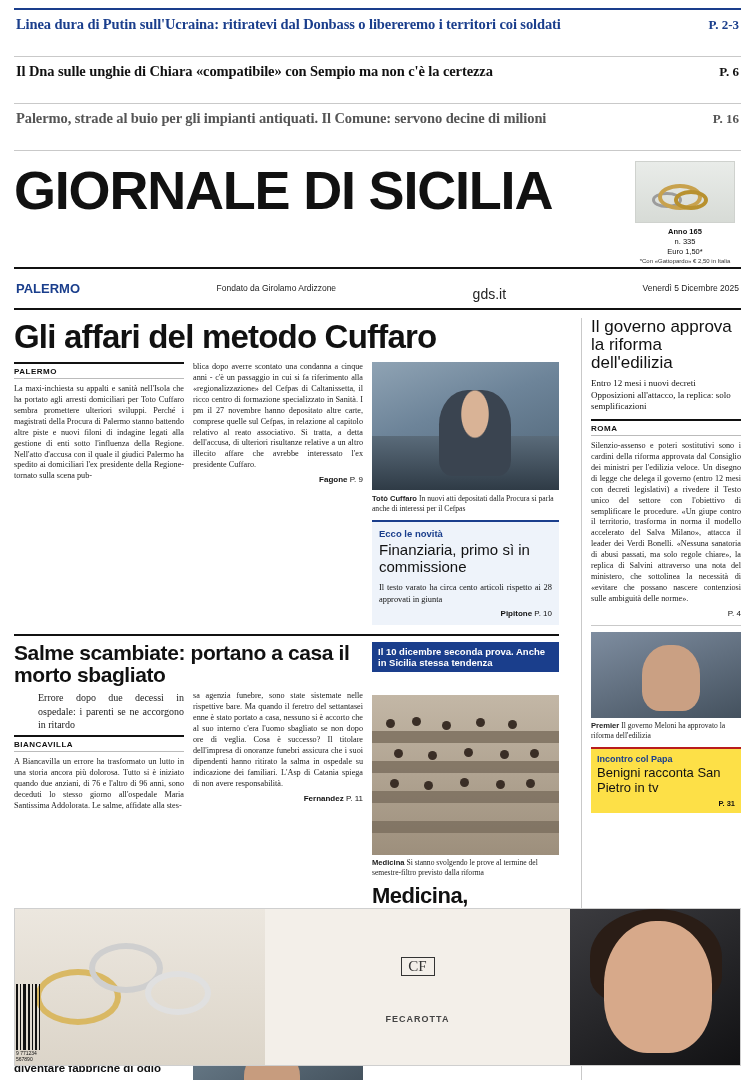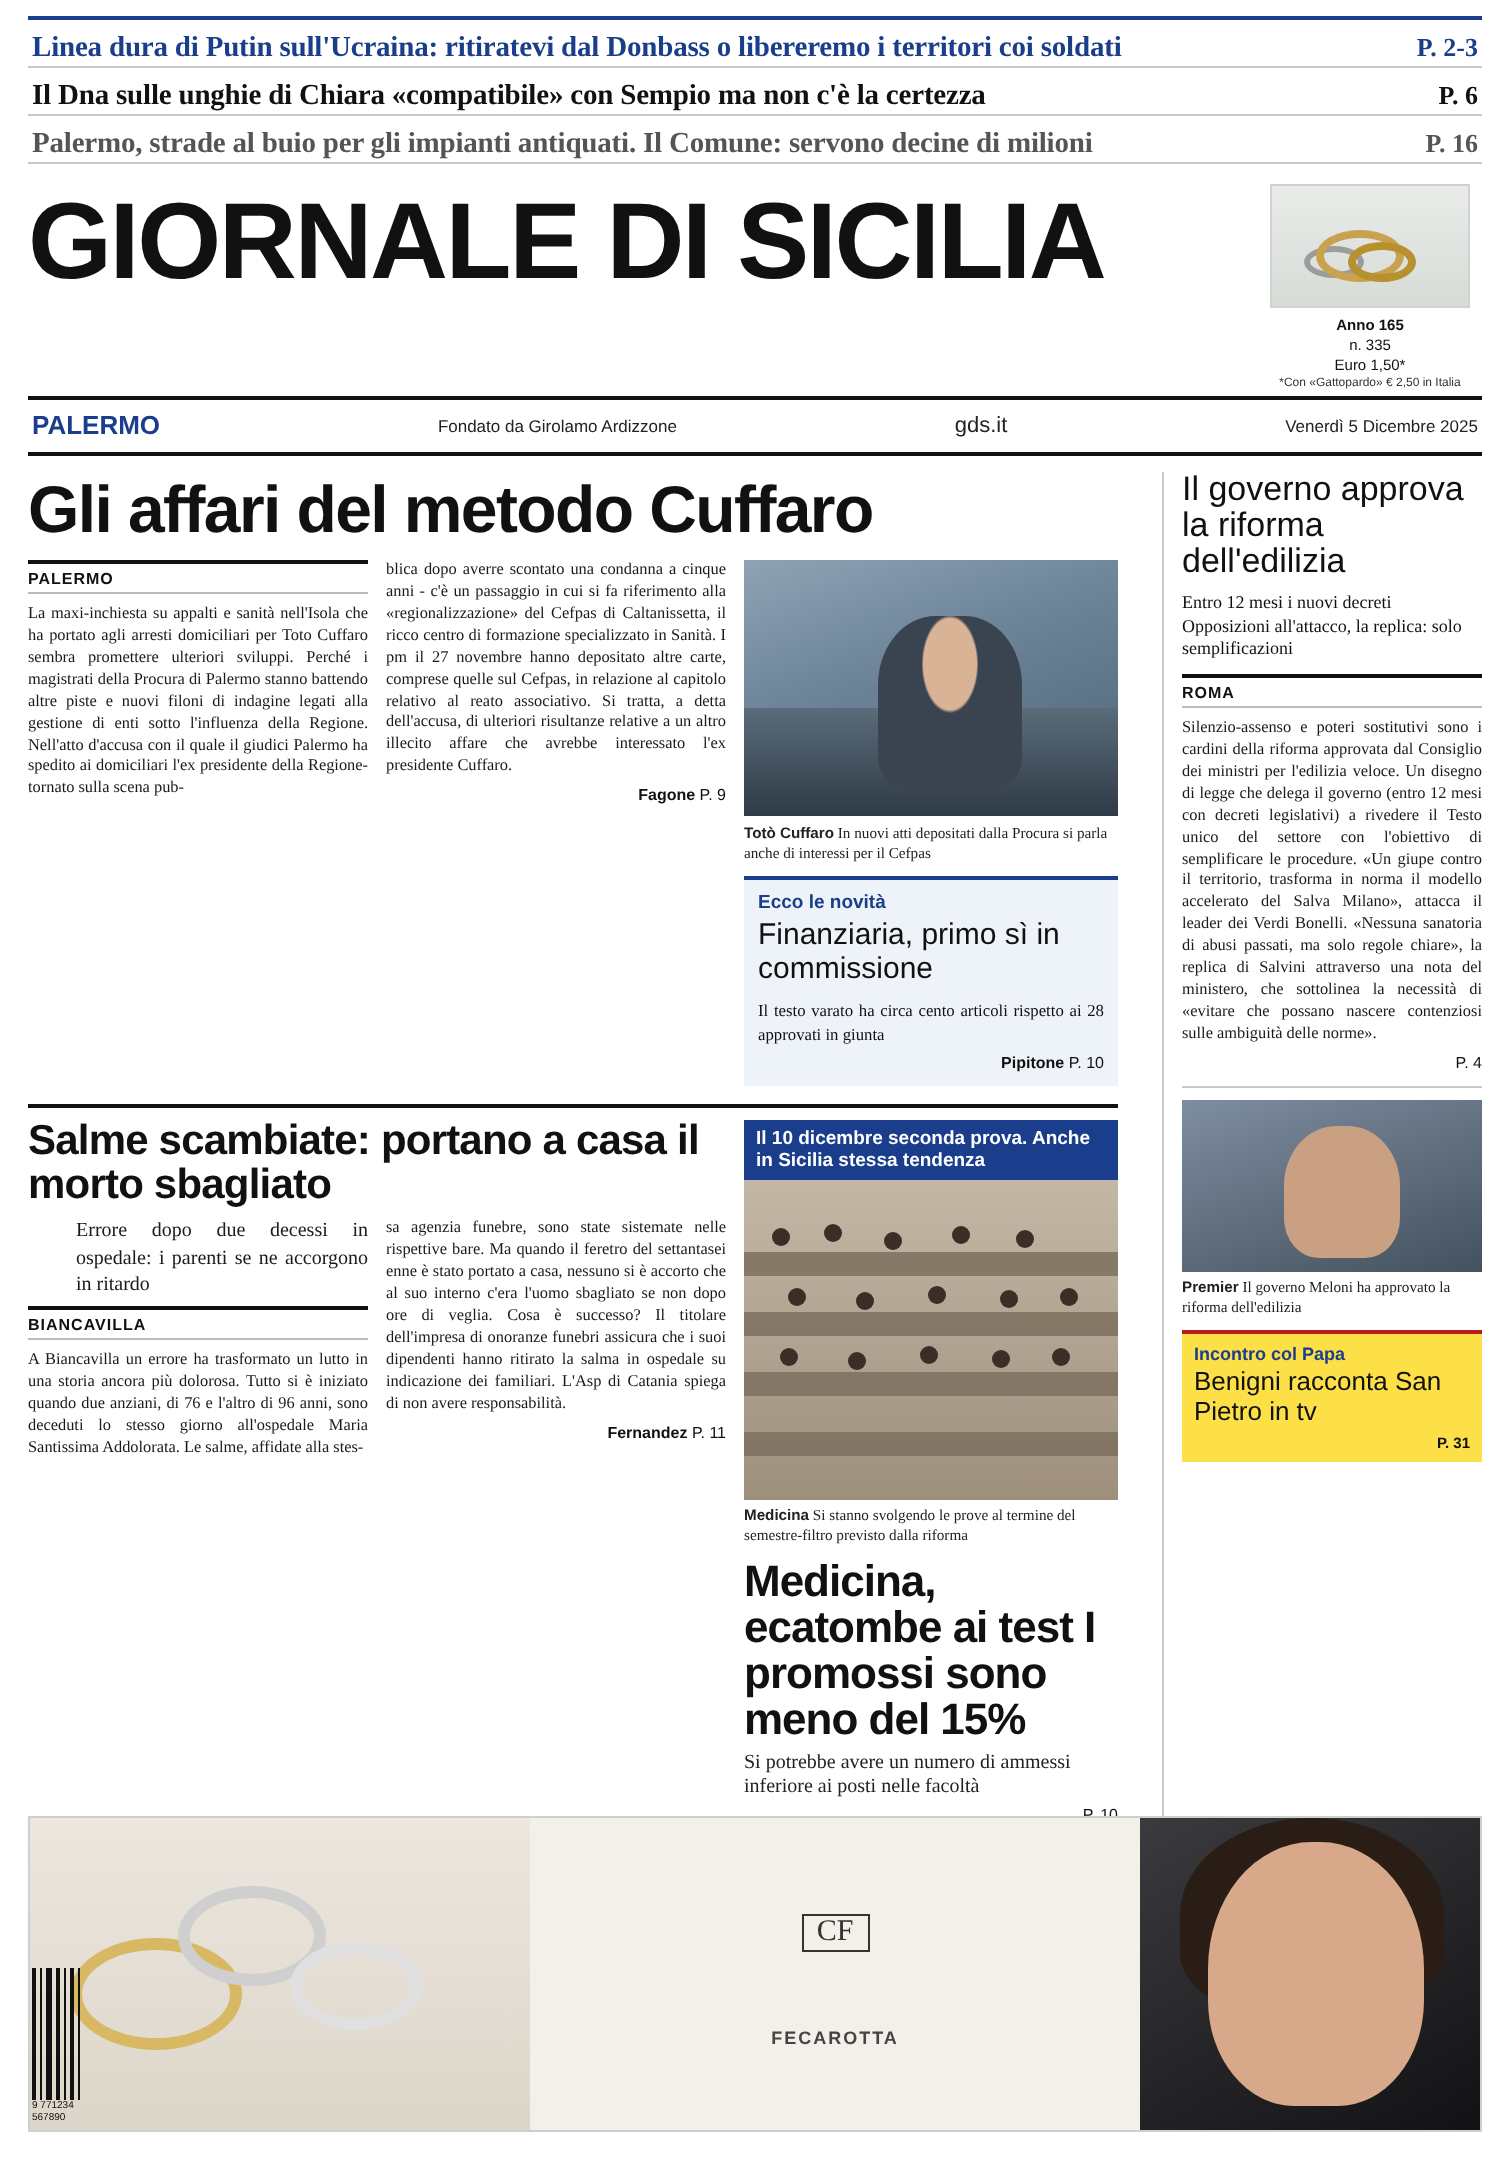--- a/index.html
+++ b/index.html
@@ -11,21 +11,21 @@
     color:#111;
     overflow:hidden;
   }
   .page { width:755px; height:1080px; position:relative; padding:0 14px; }
 
   
   .teaser-block { padding-top:8px; }
   .teaser {
     display:flex; align-items:baseline; justify-content:space-between;
     border-bottom:1px solid #c9c9c9;
-    padding:6px 2px 0 2px;
+    padding:6px 2px 23px 2px;
   }
   .teaser:first-child { border-top:2px solid #1a3e8c; }
   .teaser-text { font-weight:bold; font-size:14.5px; letter-spacing:-0.1px; }
   .teaser-page { font-weight:bold; font-size:13px; white-space:nowrap; padding-left:10px; }
   .t-blue .teaser-text, .t-blue .teaser-page { color:#1a3e8c; }
   .t-black .teaser-text, .t-black .teaser-page { color:#111; }
   .t-gray .teaser-text, .t-gray .teaser-page { color:#555; }
 
   
   .masthead { display:flex; align-items:flex-start; padding-top:10px; }
@@ -52,21 +52,21 @@
 
   .masthead-rule { border-top:2px solid #111; margin-top:2px; }
   .subhead {
     display:flex; align-items:center; justify-content:space-between;
     font-family:"Liberation Sans", sans-serif;
     padding:5px 2px 6px 2px;
     border-bottom:2px solid #111;
   }
   .subhead .city { color:#1a3e8c; font-weight:bold; font-size:13px; }
   .subhead .founder { font-size:8.5px; color:#222; }
-  .subhead .site { font-size:11px; color:#222; }
+  .subhead .site { font-size:14px; color:#222;margin-top:12px; }
   .subhead .date { font-size:8.5px; color:#222; }
 
   
   .content { display:flex; gap:22px; padding-top:8px; }
   .col-main { width:545px; }
   .col-right { width:173px; border-left:1px solid #c9c9c9; padding-left:9px; }
 
   h1.lead {
     font-family:"Liberation Sans", sans-serif;
     font-weight:bold; font-size:33px; line-height:1.02; letter-spacing:-0.8px;
@@ -126,21 +126,21 @@
 
   h2.sec {
     font-family:"Liberation Sans", sans-serif; font-weight:bold;
     font-size:21px; line-height:1.03; letter-spacing:-0.4px; margin:0 0 6px 0;
   }
   .rule-top { border-top:2px solid #111; margin:9px 0 6px 0; }
   .rule-thin { border-top:1px solid #c9c9c9; margin:7px 0 6px 0; }
 
   .banner-dark {
     background:#1a3e8c; color:#fff; font-family:"Liberation Sans", sans-serif;
-    font-weight:bold; font-size:9.5px; padding:4px 6px; margin-bottom:0;
+    font-weight:bold; font-size:9.5px; padding:4px 6px; margin-bottom:23px;
   }
   .photo-hall {
     width:100%; height:160px; position:relative; overflow:hidden;
     background:linear-gradient(#c3b7a6,#9d8f7c);
   }
   .photo-hall .rowdesk {
     position:absolute; left:0; width:100%; height:12px; background:#7d705f; opacity:0.85;
   }
   .photo-hall .head {
     position:absolute; width:9px; height:9px; border-radius:50%; background:#3a2e26;

